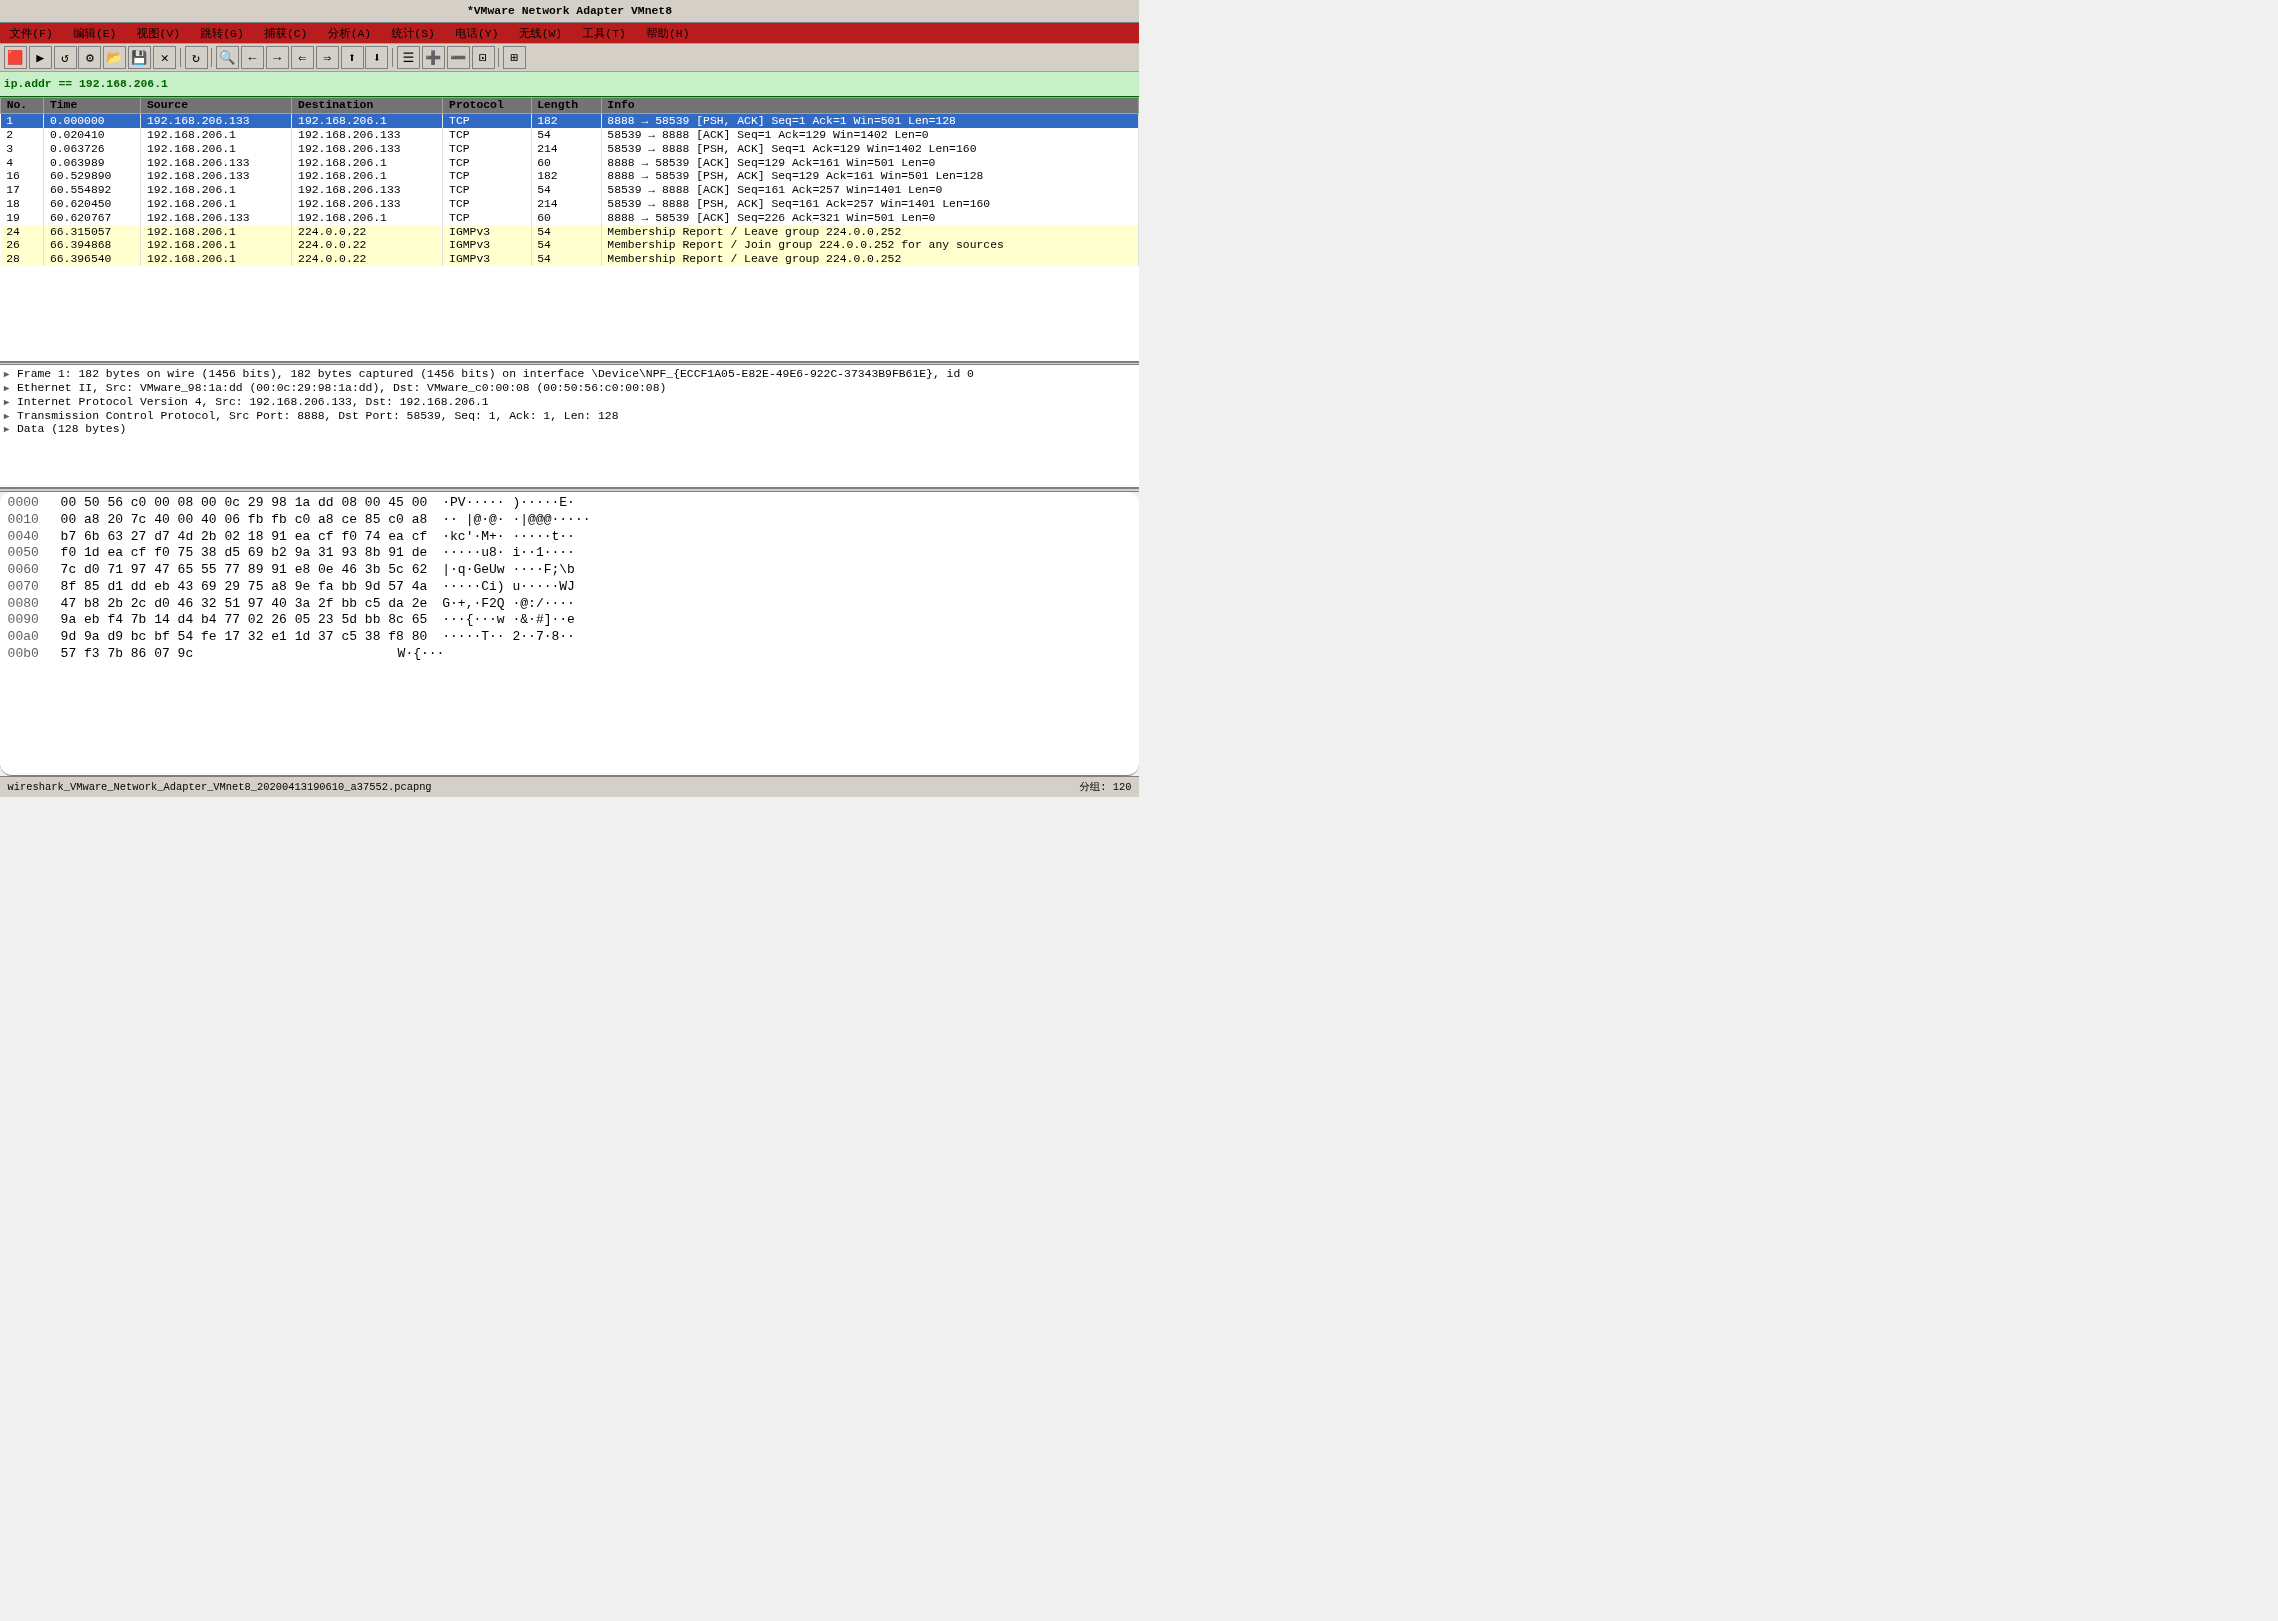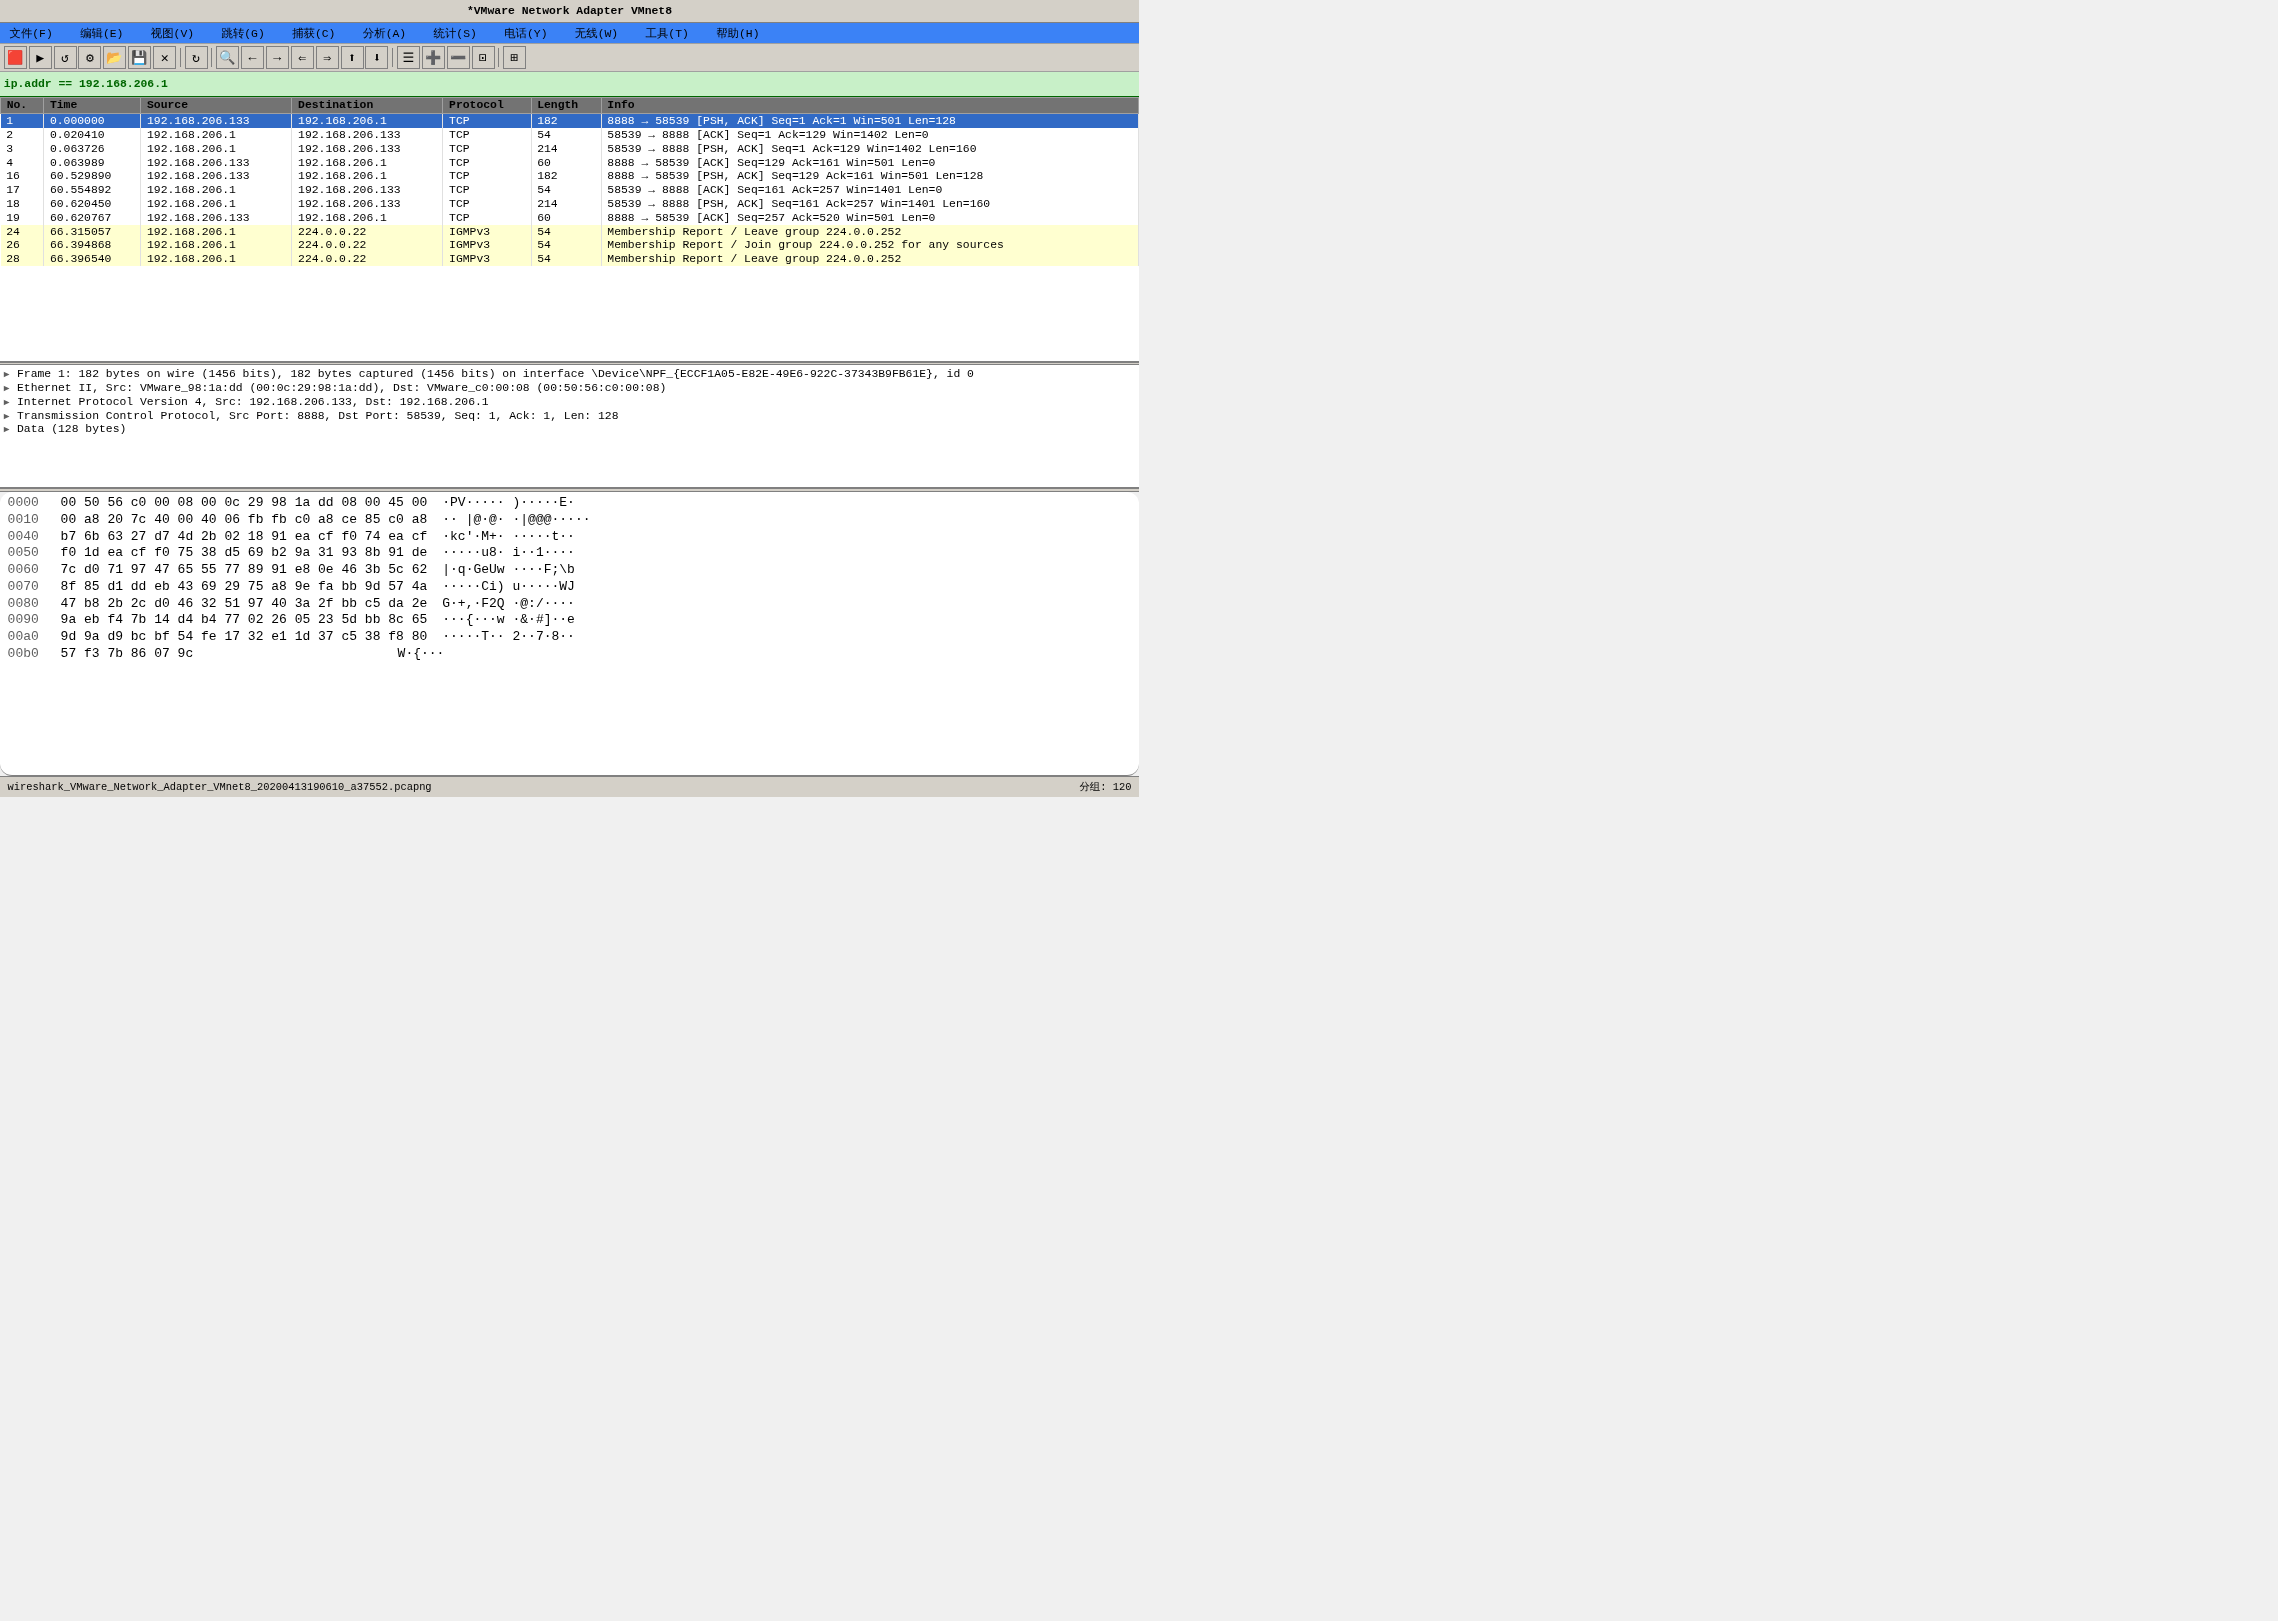--- a/index.html
+++ b/index.html
@@ -19,27 +19,27 @@
       font-size: 11.4px;
       font-weight: bold;
       text-align: center;
       display: flex;
       align-items: center;
       justify-content: center;
       height: 23px;
     }
     
     #menu-bar {
-      background: #3b82f6;
+      background: #b91c1c;
       border-bottom: 0.9px solid #a0a0a0;
       display: flex;
       align-items: center;
       padding: 1.9px 3.8px;
       height: 21px;
-      gap: 16px;
+      gap: 9px;
     }
     .menu-item {
       padding: 0.9px 5.7px;
       cursor: pointer;
       font-size: 11.4px;
     }
     
     #toolbar {
       background: #d4d0c8;
       border-bottom: 0.9px solid #a0a0a0;
@@ -311,21 +311,21 @@
           <td>214</td>
           <td>58539 → 8888 [PSH, ACK] Seq=161 Ack=257 Win=1401 Len=160</td>
         </tr>
         <tr>
           <td>19</td>
           <td>60.620767</td>
           <td>192.168.206.133</td>
           <td>192.168.206.1</td>
           <td>TCP</td>
           <td>60</td>
-          <td>8888 → 58539 [ACK] Seq=257 Ack=520 Win=501 Len=0</td>
+          <td>8888 → 58539 [ACK] Seq=226 Ack=321 Win=501 Len=0</td>
         </tr>
         <tr class="igmp">
           <td>24</td>
           <td>66.315057</td>
           <td>192.168.206.1</td>
           <td>224.0.0.22</td>
           <td>IGMPv3</td>
           <td>54</td>
           <td>Membership Report / Leave group 224.0.0.252</td>
         </tr>

